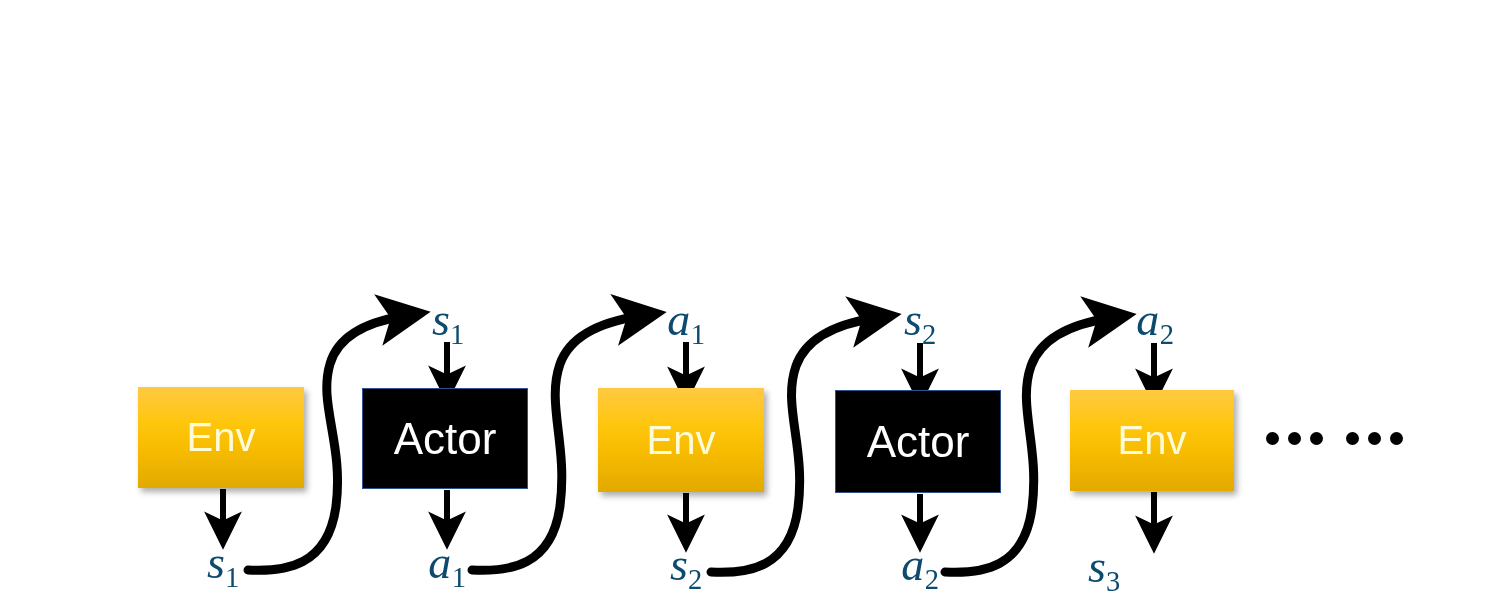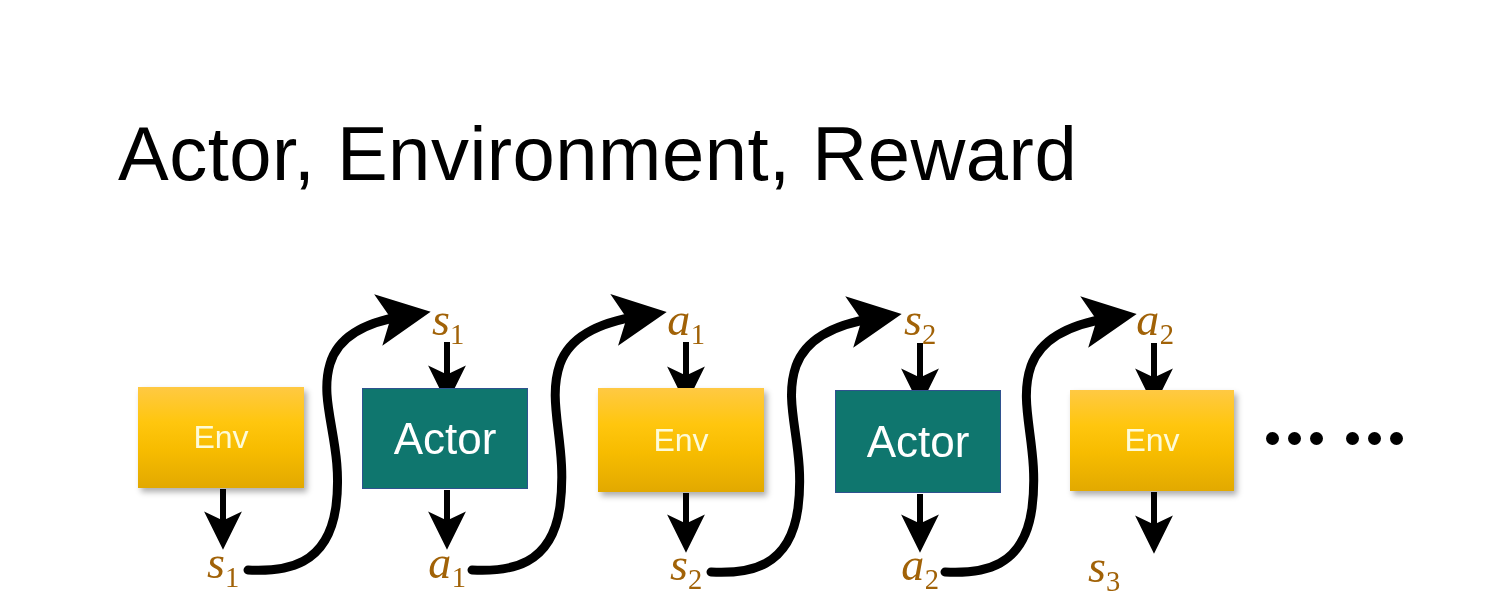--- a/index.html
+++ b/index.html
@@ -54,41 +54,41 @@
     background: linear-gradient(to bottom,
                 #ffc943 0%,
                 #ffc60e 35%,
                 #f7bc00 62%,
                 #e2a900 100%);
     box-shadow: 3px 4px 6px rgba(0,0,0,0.32);
     border: none;
   }
   .node.env .node-label {
     color: #fdfbd8;
-    font-size: 32px;
+    font-size: 40px;
   }
 
   .node.actor {
-    background: #0f766e;
+    background: #000000;
     border: 1.5px solid #2f528f;
     box-shadow: none;
   }
   .node.actor .node-label {
     color: #ffffff;
     font-size: 44px;
   }
 
   
   .mathlabel {
     position: absolute;
     font-family: "Liberation Serif", serif;
     font-style: italic;
     font-size: 46px;
     line-height: 1;
-    color: #a16207;
+    color: #0c4a6e;
     white-space: nowrap;
     transform: translate(-50%, -50%);
   }
   .mathlabel sub {
     font-size: 0.62em;
     font-style: normal;
     vertical-align: baseline;
     position: relative;
     top: 0.30em;
     left: 0.01em;
@@ -122,21 +122,20 @@
     width: 1500px;
     height: 608px;
     pointer-events: none;
   }
 </style>
 </head>
 <body>
 
 <div id="slide">
 
-  <div id="title">Actor, Environment, Reward</div>
 
   <svg id="arrows" viewBox="0 0 1500 608" xmlns="http://www.w3.org/2000/svg">
     <defs>
       <marker id="ah" markerWidth="7" markerHeight="7" refX="3.1" refY="3.5" orient="auto" markerUnits="strokeWidth">
         <path d="M0,0.35 L6.4,3.5 L0,6.65 L1.5,3.5 Z" fill="#000000"></path>
       </marker>
       <marker id="ahc" markerWidth="6.4" markerHeight="6.4" refX="2.9" refY="3.2" orient="auto" markerUnits="strokeWidth">
         <path d="M0,0.3 L5.9,3.2 L0,6.1 L1.4,3.2 Z" fill="#000000"></path>
       </marker>
     </defs>

